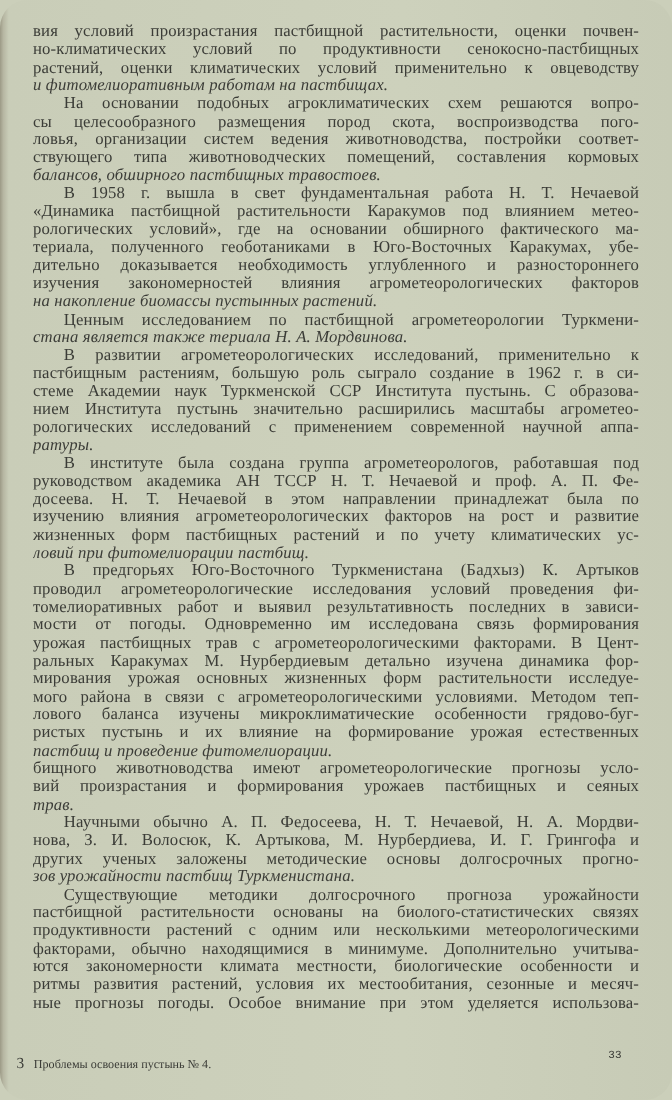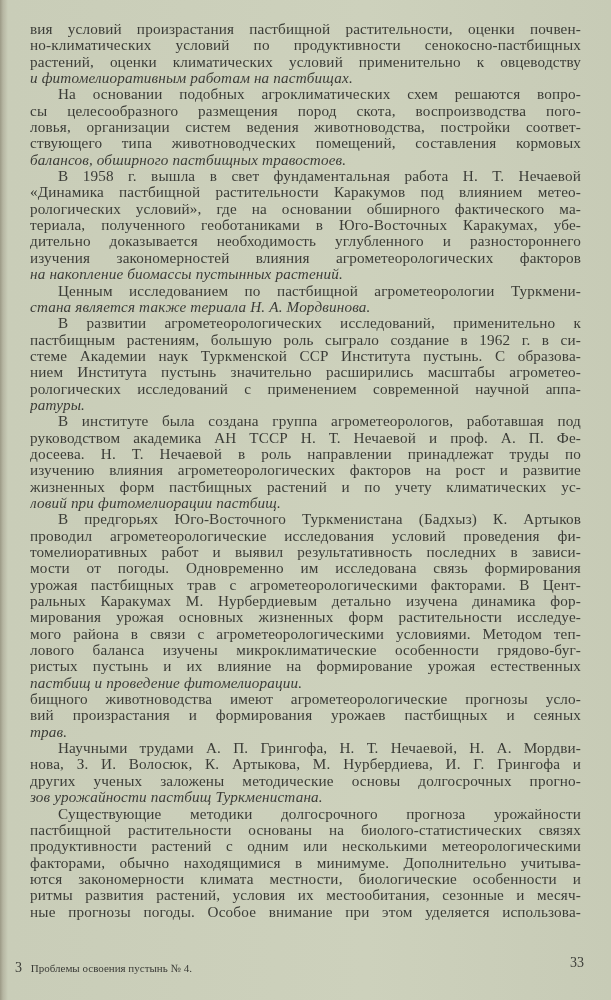--- a/index.html
+++ b/index.html
@@ -13,20 +13,21 @@
       background: #cbcfba;
       position: relative;
       font-family: "DejaVu Serif", "Liberation Serif", serif;
     }
     .page {
       position: absolute;
       left: 0; top: 0;
       width: 611px;
       height: 1000px;
       background: linear-gradient(90deg, #9c9a86 0px, #b6b6a2 3px, #c9cdb8 8px, #cdd1bc 60%, #c7cbb6 100%);
+      border-radius: 25px;
     }
     .body-text {
       position: absolute;
       left: 30px;
       top: 21px;
       width: 551px;
       color: #3b3c37;
       font-family: "Liberation Serif", "DejaVu Serif", serif;
       font-size: 15.2px;
       line-height: 16.35px;
@@ -54,25 +55,25 @@
       color: #3b3c37;
       font-family: "Liberation Serif", "DejaVu Serif", serif;
       font-size: 11px;
     }
     .footer-left .sig {
       font-size: 14px;
       margin-right: 6px;
     }
     .page-number {
       position: absolute;
-      left: 570px;
+      left: 553px;
       top: 955px;
       color: #3b3c37;
-      font-family: Liberation Serif, serif;
-      font-size: 14px;
+      font-family: Liberation Mono, monospace;
+      font-size: 10px;
     }
   </style>
 </head>
 <body>
 
 <div class="page">
   <div class="body-text" id="body-text">
       <span class="line">вия условий произрастания пастбищной растительности, оценки почвен-</span>
       <span class="line">но-климатических условий по продуктивности сенокосно-пастбищных</span>
       <span class="line">растений, оценки климатических условий применительно к овцеводству</span>
@@ -92,39 +93,39 @@
       <span class="line indent">Ценным исследованием по пастбищной агрометеорологии Туркмени-</span>
       <span class="line last">стана является также териала Н. А. Мордвинова.</span>
       <span class="line indent">В развитии агрометеорологических исследований, применительно к</span>
       <span class="line">пастбищным растениям, большую роль сыграло создание в 1962 г. в си-</span>
       <span class="line">стеме Академии наук Туркменской ССР Института пустынь. С образова-</span>
       <span class="line">нием Института пустынь значительно расширились масштабы агрометео-</span>
       <span class="line">рологических исследований с применением современной научной аппа-</span>
       <span class="line last">ратуры.</span>
       <span class="line indent">В институте была создана группа агрометеорологов, работавшая под</span>
       <span class="line">руководством академика АН ТССР Н. Т. Нечаевой и проф. А. П. Фе-</span>
-      <span class="line">досеева. Н. Т. Нечаевой в роль направлении принадлежат труды по</span>
+      <span class="line">досеева. Н. Т. Нечаевой в этом направлении принадлежат была по</span>
       <span class="line">изучению влияния агрометеорологических факторов на рост и развитие</span>
       <span class="line">жизненных форм пастбищных растений и по учету климатических ус-</span>
       <span class="line last">ловий при фитомелиорации пастбищ.</span>
       <span class="line indent">В предгорьях Юго-Восточного Туркменистана (Бадхыз) К. Артыков</span>
       <span class="line">проводил агрометеорологические исследования условий проведения фи-</span>
       <span class="line">томелиоративных работ и выявил результативность последних в зависи-</span>
       <span class="line">мости от погоды. Одновременно им исследована связь формирования</span>
       <span class="line">урожая пастбищных трав с агрометеорологическими факторами. В Цент-</span>
       <span class="line">ральных Каракумах М. Нурбердиевым детально изучена динамика фор-</span>
       <span class="line">мирования урожая основных жизненных форм растительности исследуе-</span>
       <span class="line">мого района в связи с агрометеорологическими условиями. Методом теп-</span>
       <span class="line">лового баланса изучены микроклиматические особенности грядово-буг-</span>
       <span class="line">ристых пустынь и их влияние на формирование урожая естественных</span>
       <span class="line last">пастбищ и проведение фитомелиорации.</span>
       <span class="line">бищного животноводства имеют агрометеорологические прогнозы усло-</span>
       <span class="line">вий произрастания и формирования урожаев пастбищных и сеяных</span>
       <span class="line last">трав.</span>
-      <span class="line indent">Научными трудами А. П. Грингофа, Н. Т. Нечаевой, Н. А. Мордви-</span>
+      <span class="line indent">Научными обычно А. П. Федосеева, Н. Т. Нечаевой, Н. А. Мордви-</span>
       <span class="line">нова, З. И. Волосюк, К. Артыкова, М. Нурбердиева, И. Г. Грингофа и</span>
       <span class="line">других ученых заложены методические основы долгосрочных прогно-</span>
       <span class="line last">зов урожайности пастбищ Туркменистана.</span>
       <span class="line indent">Существующие методики долгосрочного прогноза урожайности</span>
       <span class="line">пастбищной растительности основаны на биолого-статистических связях</span>
       <span class="line">продуктивности растений с одним или несколькими метеорологическими</span>
       <span class="line">факторами, обычно находящимися в минимуме. Дополнительно учитыва-</span>
       <span class="line">ются закономерности климата местности, биологические особенности и</span>
       <span class="line">ритмы развития растений, условия их местообитания, сезонные и месяч-</span>
       <span class="line">ные прогнозы погоды. Особое внимание при этом уделяется использова-</span>

